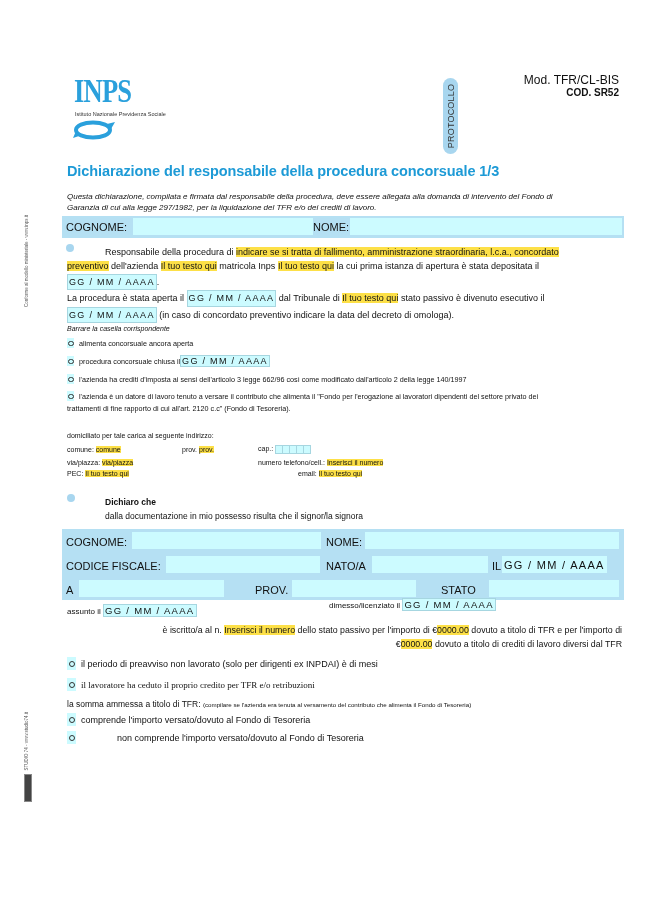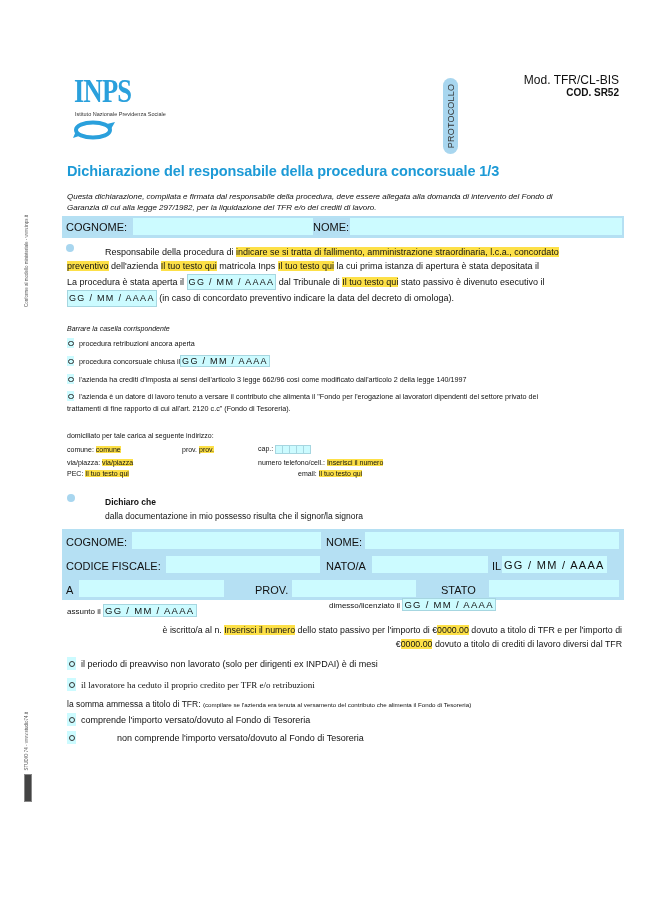--- a/index.html
+++ b/index.html
@@ -81,32 +81,35 @@
 
 <div class="abs bullet-dot" style="left:66px; top:244px;"></div>
 <div class="abs para" style="left:67px; top:245px; width:555px;">
   <div style="padding-left:38px;">
     <span>Responsabile della procedura di </span><span class="hl">indicare se si tratta di fallimento, amministrazione straordinaria, l.c.a., concordato</span>
   </div>
   <div>
     <span class="hl">preventivo</span><span> dell'azienda </span><span class="hl">Il tuo testo qui</span><span> matricola Inps </span><span class="hl">Il tuo testo qui</span><span> la cui prima istanza di apertura è stata depositata il</span>
   </div>
   <div>
+    <span class="datebox">GG / MM / AAAA</span><span>.</span>
+  </div>
+  <div>
     <span>La procedura è stata aperta il </span><span class="datebox">GG / MM / AAAA</span><span> dal Tribunale di </span><span class="hl">Il tuo testo qui</span><span> stato passivo è divenuto esecutivo il</span>
   </div>
   <div>
     <span class="datebox">GG / MM / AAAA</span><span> (in caso di concordato preventivo indicare la data del decreto di omologa).</span>
   </div>
 </div>
 
 <div class="abs" style="left:67px; top:325px; font-size:7px; font-style:italic;">Barrare la casella corrispondente</div>
 
 <div class="abs opt" style="left:67px; top:338px;">
   <span class="radio"></span>
-  <span>procedura retribuzioni ancora aperta</span>
+  <span>alimenta concorsuale ancora aperta</span>
 </div>
 <div class="abs opt" style="left:67px; top:355px;">
   <span class="radio"></span>
   <span>procedura concorsuale chiusa il </span>
   <span class="datebox" style="font-size:9px;">GG / MM / AAAA</span>
 </div>
 <div class="abs opt" style="left:67px; top:374px;">
   <span class="radio"></span>
   <span>l'azienda ha crediti d'imposta ai sensi dell'articolo 3 legge 662/96 così come modificato dall'articolo 2 della legge 140/1997</span>
 </div>

